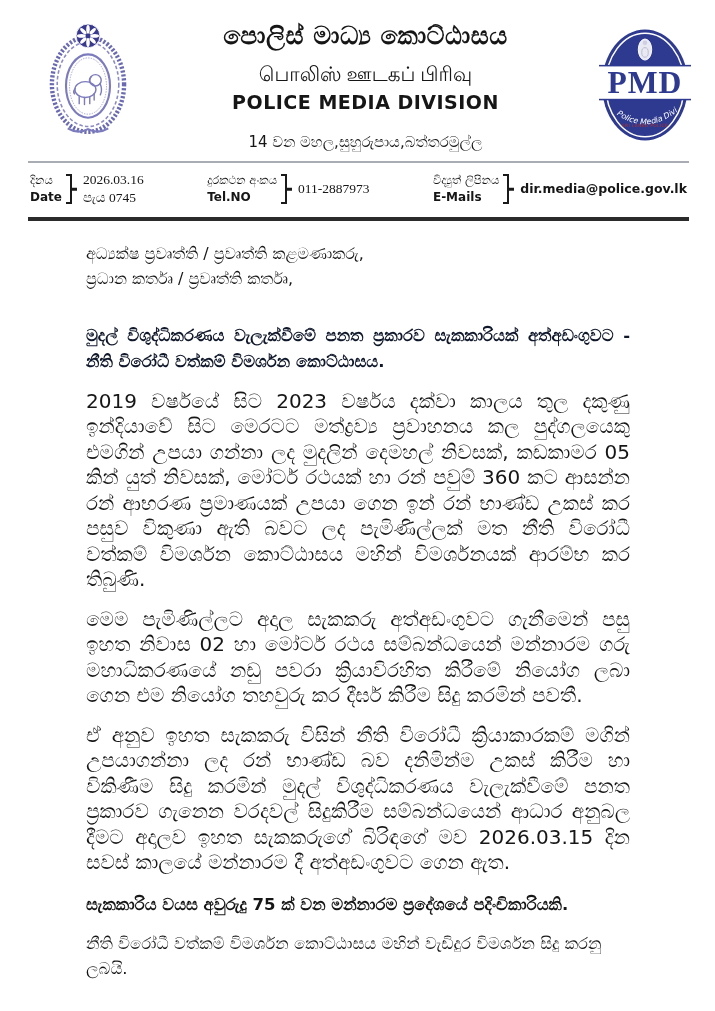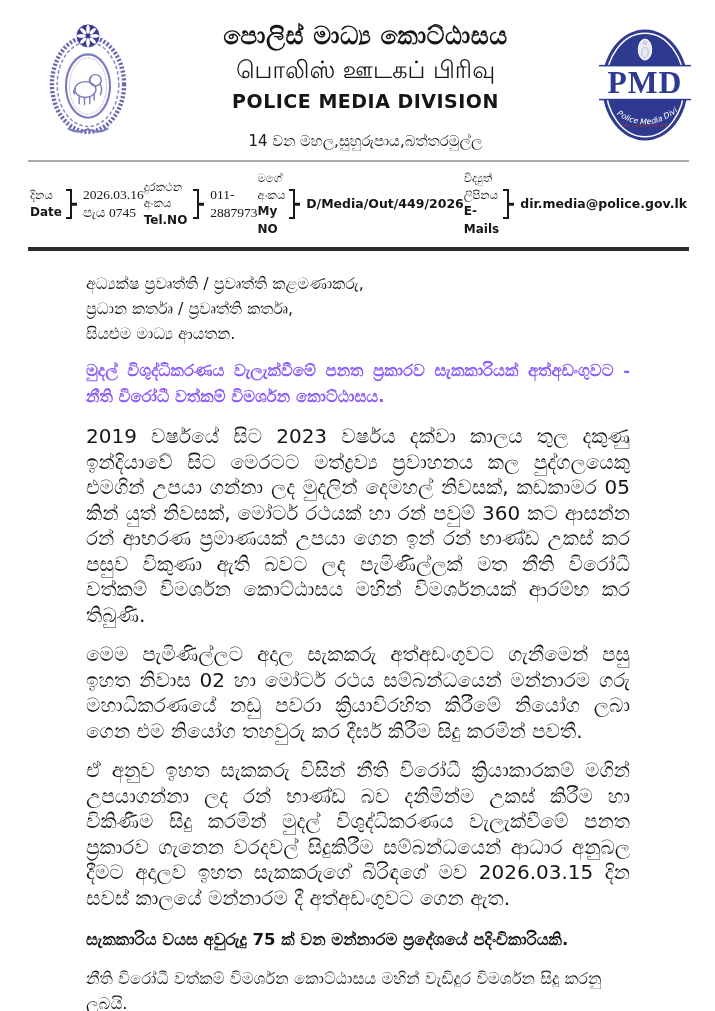--- a/index.html
+++ b/index.html
@@ -7,21 +7,21 @@
   .page {
     position:relative; width:715px; height:1011px; margin:0 auto;
     background:#ffffff; font-family:"DejaVu Sans", sans-serif; color:#161616;
     overflow:hidden;
   }
   
   .header { display:flex; align-items:flex-start; padding:14px 24px 4px 44px;gap:29px; }
   .crest-wrap { width:88px; height:130px; flex:none; }
   .header-center { flex:1; text-align:center; padding-top:6px; }
   .title-si { font-size:25px; font-weight:bold; letter-spacing:0.5px; line-height:1.25; }
-  .title-ta { font-size:24px; margin-top:5px; line-height:1.2; }
+  .title-ta { font-size:20px; margin-top:11px; line-height:1.2;font-family:Liberation Serif, serif; }
   .title-en { font-size:19px; font-weight:bold; margin-top:5px; letter-spacing:0.5px; }
   .address  { font-size:15px; margin-top:20px; }
   .pmd-wrap { width:92px; height:126px; flex:none; margin-top:8px; }
 
   .rule-thin  { border-top:2px solid #a9adb3; margin:6px 26px 0 28px; }
   .rule-thick { border-top:4px solid #2b2b2b; margin:0 26px 0 28px; }
 
   
   .infobar { display:flex; align-items:center; justify-content:space-between; padding:8px 28px 9px 30px; }
   .info-group { display:flex; align-items:center; }
@@ -32,22 +32,22 @@
              border-bottom:2.5px solid #1a1a1a; position:relative; flex:none; margin-left:4px; }
   .bracket::after { content:""; position:absolute; top:50%; right:-7px; transform:translateY(-50%);
                     width:5px; height:2.5px; background:#1a1a1a; }
   .info-value { margin-left:11px; font-size:13px; line-height:1.35; }
   .val-serif { font-family:"Liberation Serif", serif; font-size:13.5px; }
   .val-bold  { font-weight:bold; font-size:12.5px; }
 
   
   .content { margin:20px 85px 0 86px; }
   .addressee div { font-size:16px; line-height:25px; }
-  .headline { color:#8b5cf6; font-weight:bold; font-size:16.5px; line-height:26px;
-              text-align:justify; margin-top:12px; }
+  .headline { color:#0f172a; font-weight:bold; font-size:16.5px; line-height:26px;
+              text-align:justify; margin-top:32px; }
   .para { font-size:20px; line-height:25.5px; text-align:justify; margin-top:14px; }
   .bold-note { font-size:16.5px; font-weight:bold; line-height:25px; margin-top:16px; }
   .closing { font-size:16.5px; line-height:25px; margin-top:14px; }
 </style>
 </head>
 <body>
 
 <div class="page">
 
   <div class="header">
@@ -142,47 +142,38 @@
 
     <div class="info-group">
       <div class="info-labels">
         <div class="label-si">දුරකථන අංකය</div>
         <div class="label-en">Tel.NO</div>
       </div>
       <div class="bracket"></div>
       <div class="info-value val-serif">011-2887973</div>
     </div>
 
-    <div class="info-group">
-      <div class="info-labels">
-        <div class="label-si">මගේ අංකය</div>
-        <div class="label-en">My NO</div>
-      </div>
-      <div class="bracket"></div>
-      <div class="info-value val-bold">D/Media/Out/449/2026</div>
-    </div>
 
     <div class="info-group">
       <div class="info-labels">
         <div class="label-si">විද්‍යුත් ලිපිනය</div>
         <div class="label-en">E-Mails</div>
       </div>
       <div class="bracket"></div>
       <div class="info-value val-bold">dir.media@police.gov.lk</div>
     </div>
   </div>
 
   <div class="rule-thick"></div>
 
   <div class="content">
 
     <div class="addressee">
       <div>අධ්‍යක්ෂ ප්‍රවෘත්ති / ප්‍රවෘත්ති කළමණාකරු,</div>
       <div>ප්‍රධාන කර්තෘ / ප්‍රවෘත්ති කර්තෘ,</div>
-      <div>සියළුම මාධ්‍ය ආයතන.</div>
     </div>
 
     <div class="headline">මුදල් විශුද්ධිකරණය වැලැක්වීමේ පනත ප්‍රකාරව සැකකාරියක් අත්අඩංගුවට  - නීති විරෝධී වත්කම් විමර්ශන කොට්ඨාසය.</div>
 
     <div class="para">2019 වර්ෂයේ සිට 2023 වර්ෂය දක්වා කාලය තුල දකුණු ඉන්දියාවේ සිට මෙරටට මත්ද්‍රව්‍ය ප්‍රවාහනය කල පුද්ගලයෙකු එමගින් උපයා ගන්නා ලද මුදලින් දෙමහල් නිවසක්, කඩකාමර 05 කින් යුත් නිවසක්, මෝටර් රථයක් හා රන් පවුම් 360 කට ආසන්න රන් ආභරණ ප්‍රමාණයක් උපයා ගෙන ඉන් රන් භාණ්ඩ උකස් කර පසුව විකුණා ඇති බවට ලද  පැමිණිල්ලක් මත නීති විරෝධී වත්කම් විමර්ශන කොට්ඨාසය මහින් විමර්ශනයක් ආරම්භ කර තිබුණි.</div>
     <div class="para">මෙම පැමිණිල්ලට අදාල සැකකරු අත්අඩංගුවට ගැනීමෙන් පසු ඉහත නිවාස 02 හා මෝටර් රථය සම්බන්ධයෙන් මන්නාරම ගරු මහාධිකරණයේ නඩු පවරා ක්‍රියාවිරහිත කිරීමේ නියෝග ලබා ගෙන එම නියෝග තහවුරු කර දීර්ඝ කිරීම සිදු කරමින් පවතී.</div>
     <div class="para">ඒ අනුව ඉහත සැකකරු විසින් නීති විරෝධී ක්‍රියාකාරකම් මගින් උපයාගන්නා ලද රන් භාණ්ඩ බව දනිමින්ම උකස් කිරීම හා විකිණීම සිදු කරමින් මුදල් විශුද්ධිකරණය වැලැක්වීමේ පනත ප්‍රකාරව ගැනෙන වරදවල් සිදුකිරීම සම්බන්ධයෙන් ආධාර අනුබල දීමට අදාලව ඉහත සැකකරුගේ බිරිඳගේ මව 2026.03.15 දින සවස් කාලයේ මන්නාරම දී අත්අඩංගුවට ගෙන ඇත.</div>
 
     <div class="bold-note">සැකකාරිය වයස අවුරුදු 75 ක් වන මන්නාරම ප්‍රදේශයේ පදිංචිකාරියකි.</div>
     <div class="closing">නීති විරෝධී වත්කම් විමර්ශන කොට්ඨාසය මහින් වැඩිදුර විමර්ශන සිදු කරනු ලබයි.</div>

